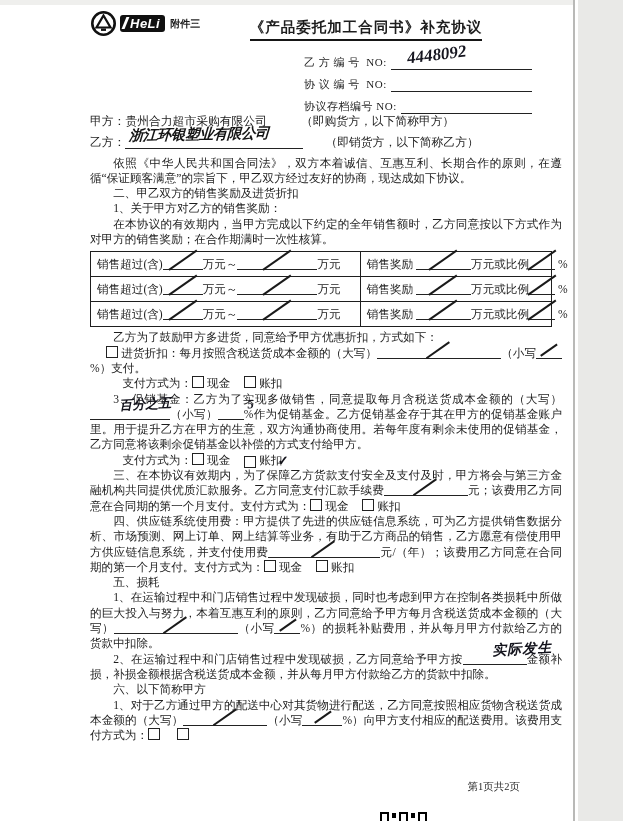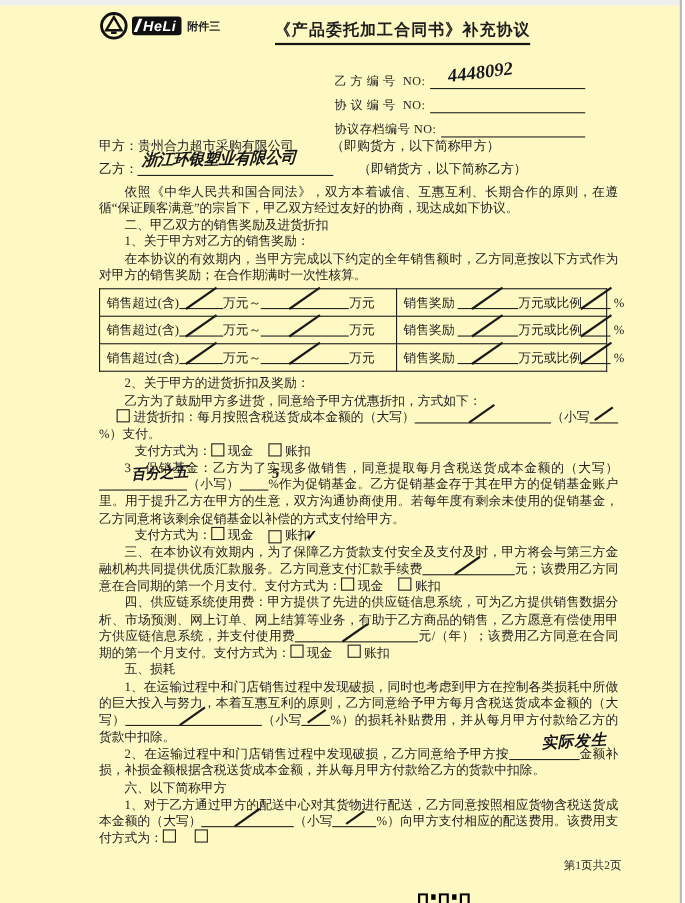--- a/index.html
+++ b/index.html
@@ -1,36 +1,36 @@
 <!DOCTYPE html>
 <html><head>
 <meta charset="utf-8">
 <style>
   html,body{margin:0;padding:0;background:#e9e9e7;}
-  .scan{position:relative;width:623px;height:821px;background:#fef9c3;overflow:hidden;
+  .scan{position:relative;width:578px;height:821px;background:#ffffff;overflow:hidden;
         font-family:"Liberation Serif","DejaVu Serif",serif;color:#1d1d1d;}
   .scan .top-strip{position:absolute;left:0;top:0;width:623px;height:5px;background:#efefed;}
   .scan .right-edge{position:absolute;right:3px;top:0;width:2px;height:821px;background:#b9b9b7;}
   .scan .right-white{position:absolute;right:0;top:0;width:3px;height:821px;background:#fff;}
   .content{position:absolute;left:90px;top:10px;width:472px;}
 
   
   .hdr{display:flex;align-items:flex-start;}
   .logo-group{display:flex;align-items:center;gap:3px;flex:0 0 auto;}
   .heli-badge{display:inline-block;background:#101010;color:#fff;font-weight:800;font-style:italic;
               font-size:13px;line-height:15px;padding:1px 5px 1px 10px;border-radius:3px;position:relative;
               font-family:"Liberation Sans",sans-serif;letter-spacing:.5px;}
   .heli-badge .slashmark{position:absolute;left:4px;top:2px;width:2.5px;height:12px;background:#fff;transform:skewX(-22deg);}
   .attach{font-size:10px;font-weight:700;margin-left:2px;}
   .title-wrap{flex:1;text-align:center;margin-top:8px;padding-right:30px;}
   .title{display:inline-block;font-size:14.5px;font-weight:800;letter-spacing:1px;
          border-bottom:2px solid #161616;padding-bottom:2px;}
 
   
-  .numbers{width:228px;margin-left:auto;margin-right:30px;margin-top:18px;}
+  .numbers{width:228px;margin-left:auto;margin-right:30px;margin-top:7px;}
   .nrow{display:flex;align-items:flex-end;height:22px;font-size:11px;}
   .nlabel{white-space:pre;letter-spacing:.5px;}
   .nline{flex:1;border-bottom:1.2px solid #222;height:14px;margin-left:4px;position:relative;}
   .hw-no{position:absolute;left:16px;top:-10px;font-size:17px;font-weight:700;font-style:italic;
          transform:rotate(-7deg);color:#15151f;white-space:nowrap;}
 
   
   .bt{font-size:11.6px;line-height:15.3px;text-align:justify;margin:0;}
   p.bt{margin:0;}
   .ind{text-indent:2em;}
@@ -148,21 +148,20 @@
         <td class="lc">
           <span>销售超过(含)</span><span class="bl w40"><i class="sl long"></i></span><span>万元～</span><span class="bl w70"><i class="sl long"></i></span><span>万元</span>
         </td>
         <td class="rc">
           <span>销售奖励</span> <span class="bl w55"><i class="sl long"></i></span><span>万元或比例</span><span class="bl w26"><i class="sl long"></i></span> <span>%</span>
         </td>
       </tr>
     </tbody>
       </table>
 
-    <p class="bt ind">2、关于甲方的进货折扣及奖励：</p>
     <p class="bt ind">乙方为了鼓励甲方多进货，同意给予甲方优惠折扣，方式如下：</p>
 
     <p class="bt" style="text-indent:1.4em;">
       <span class="cb"></span><span>进货折扣：每月按照含税送货成本金额的（大写）</span><span class="bl w120"><i class="sl"></i></span><span>（小写</span><span class="bl w26"><i class="sl small"></i></span><span>%）支付。</span>
     </p>
     <p class="bt" style="text-indent:2.8em;">
       <span>支付方式为：</span><span class="cb"></span><span>现金</span><span class="gap"></span><span class="cb"></span><span>账扣</span>
     </p>
 
     <p class="bt ind">

